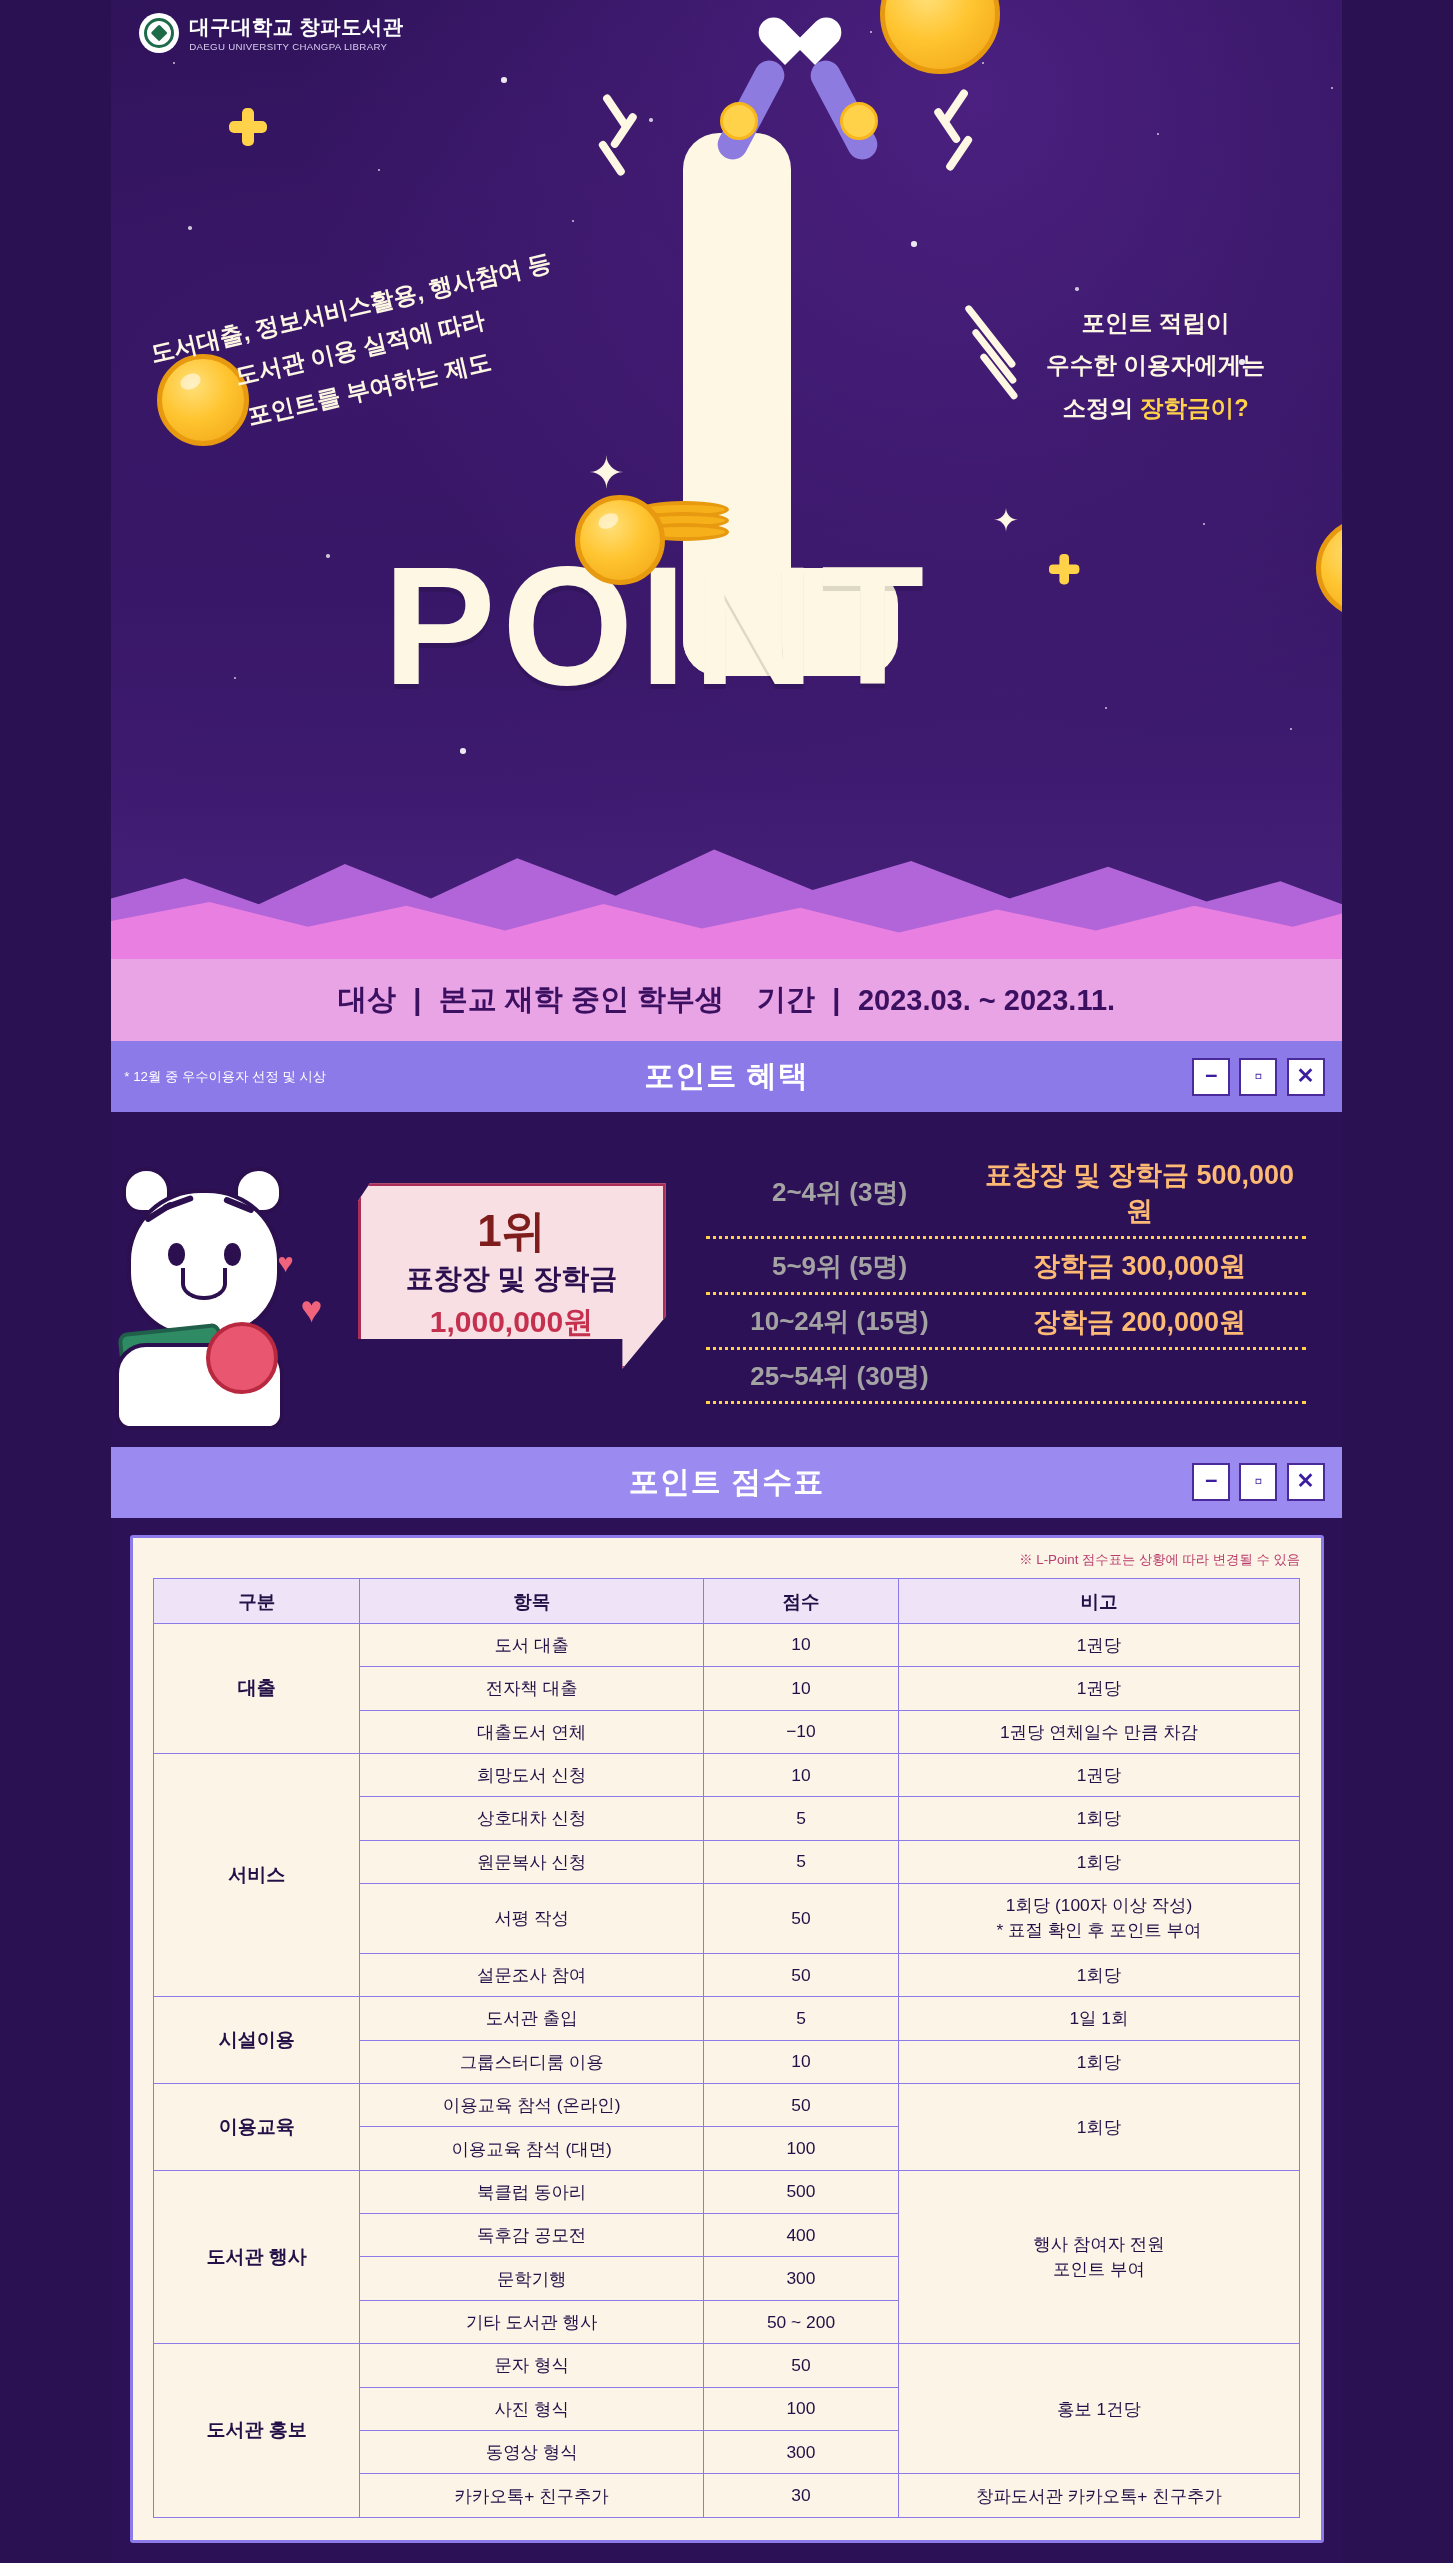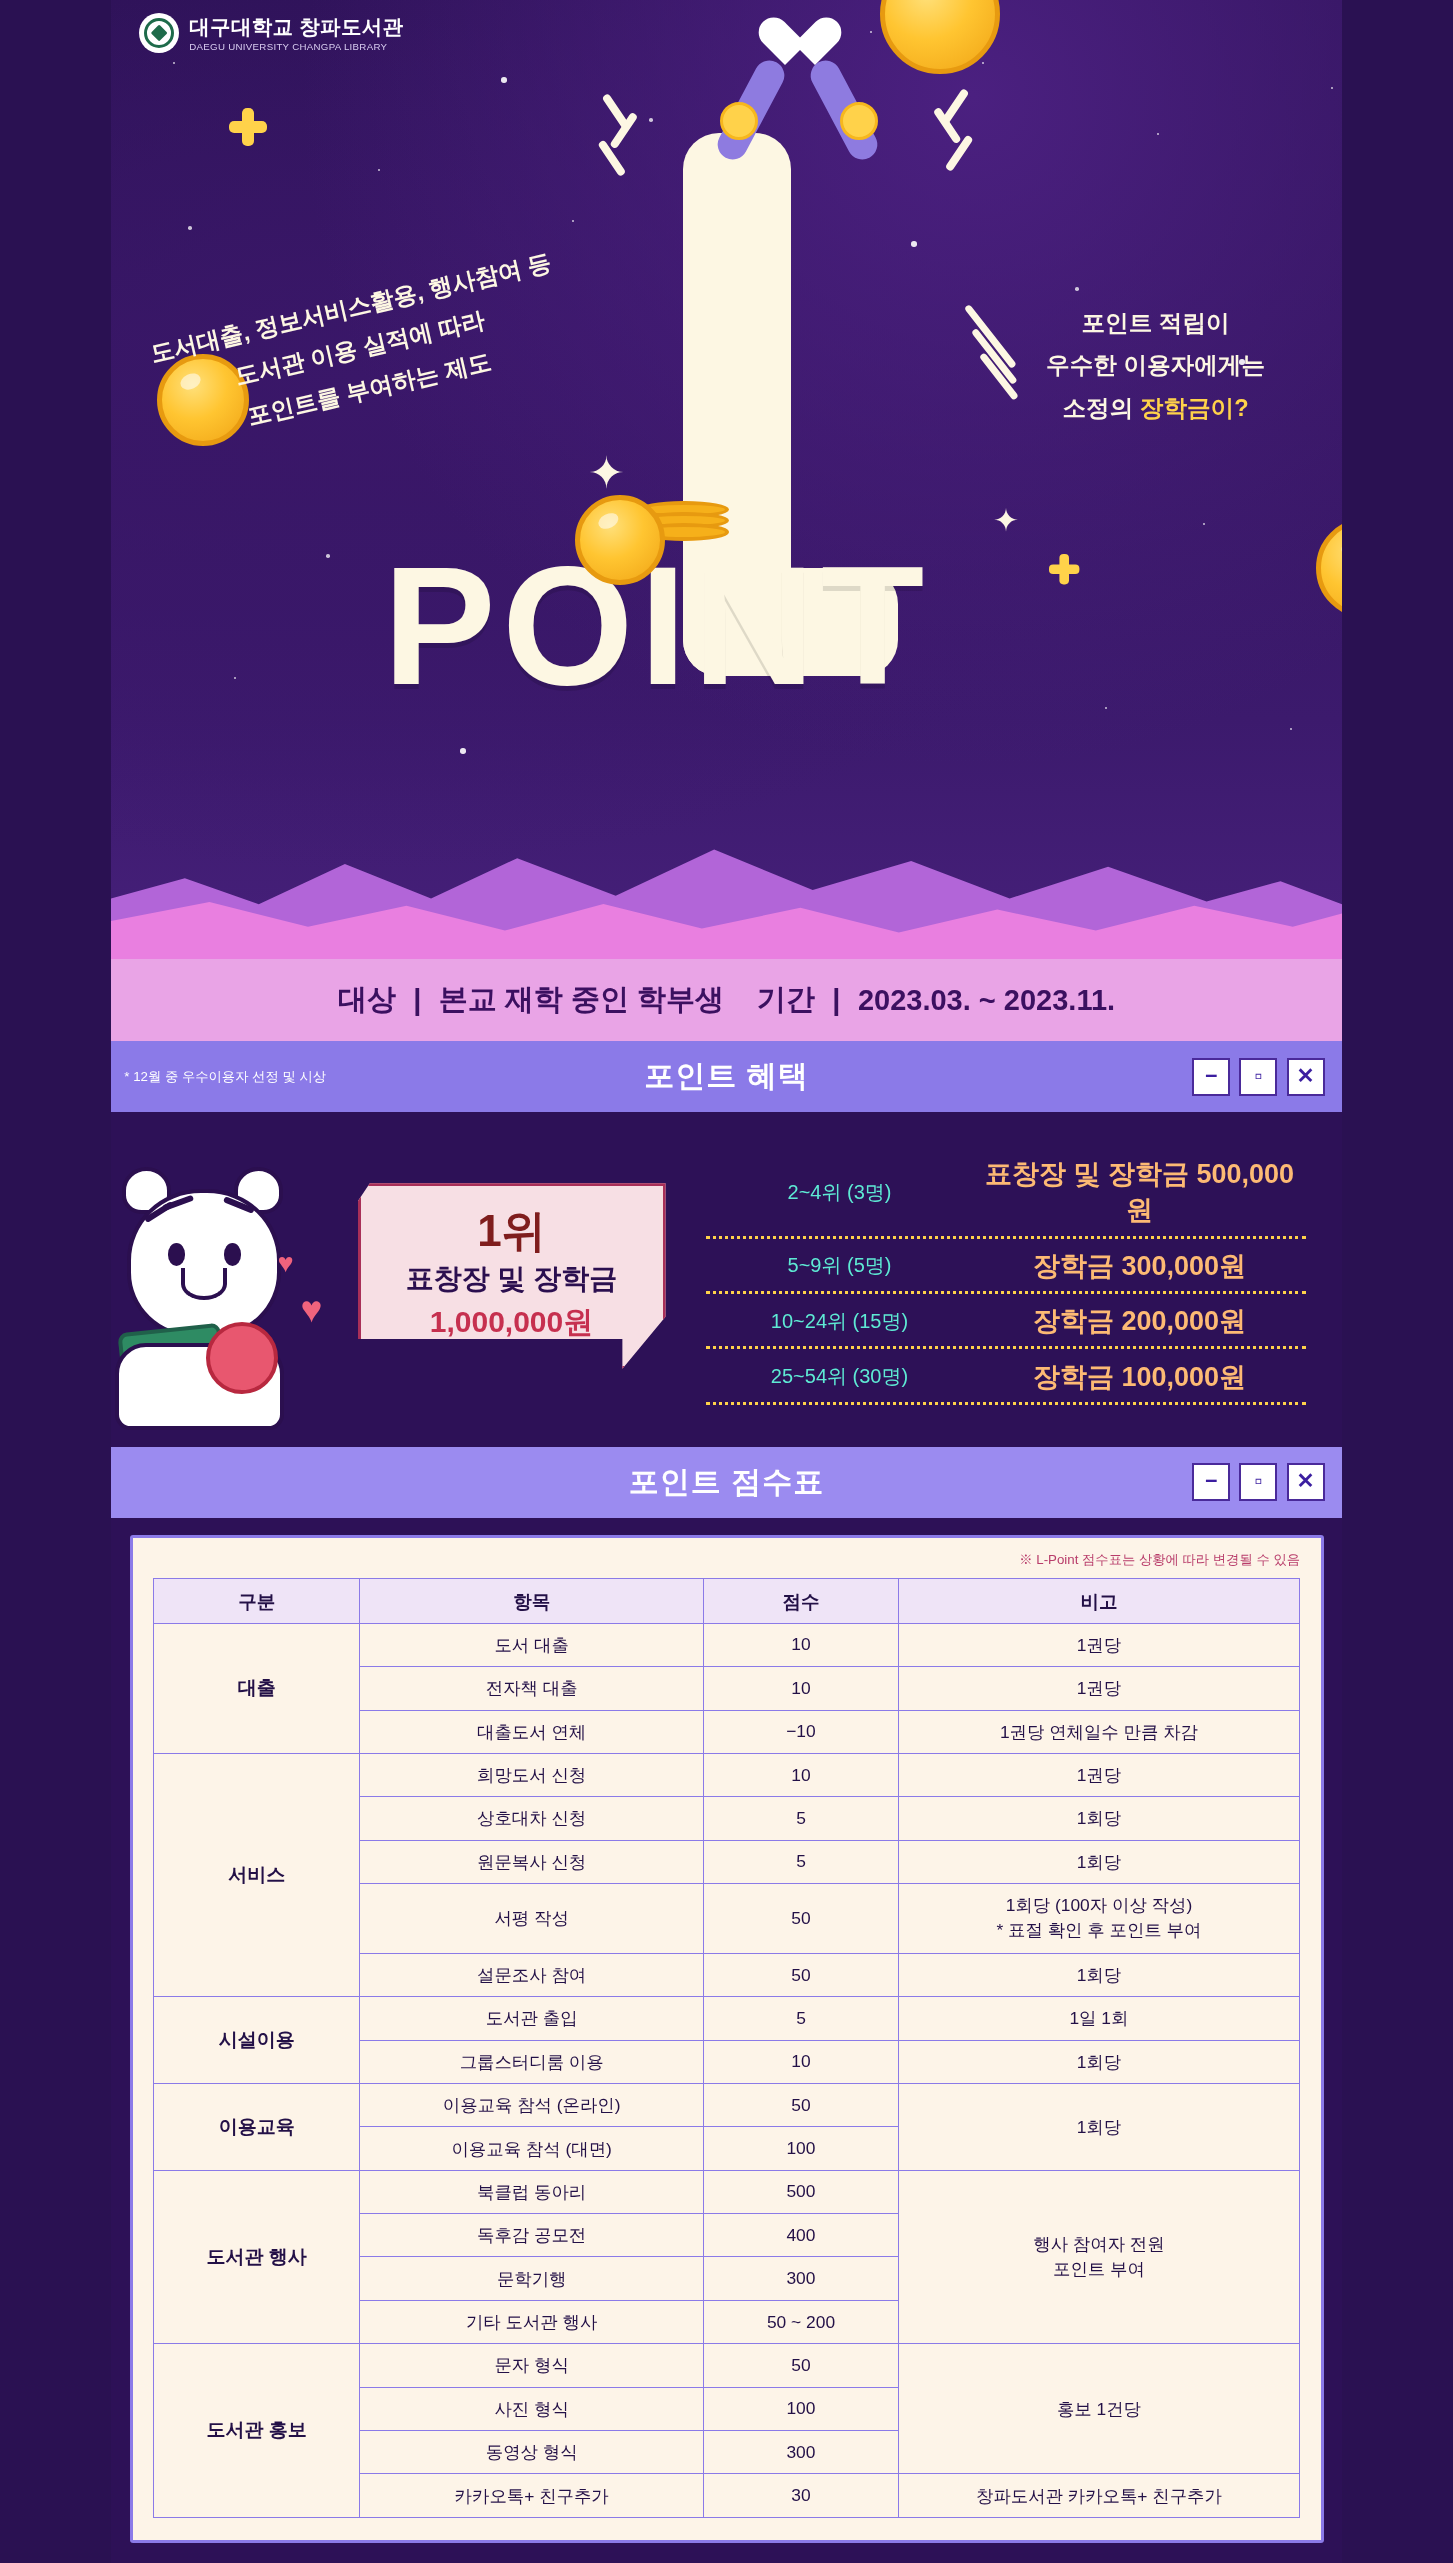--- a/index.html
+++ b/index.html
@@ -346,21 +346,21 @@
   
   .ranks { flex: 1 1 auto; padding-right: 36px; }
   .rank-row {
     display: flex; align-items: center;
     padding: 9.2px 0 7.2px 0;
     border-bottom: 3.6px dotted #ffd24a;
   }
   .rank-row:last-child { }
   .rank-row .rk {
     width: 267px; text-align: center;
-    color: #5eead4; font-size: 20px; font-weight: normal;
+    color: #a3a3a3; font-size: 26px; font-weight: bold;
   }
   .rank-row .pz {
     flex: 1; text-align: center;
     color: #fdba74; font-size: 27px; font-weight: bold;
   }
 
   
   .score-sect {
     background: #2d1157;
     padding: 17.4px 18.5px 20.5px 18.5px;
@@ -579,21 +579,20 @@
         <div class="rank-row">
           <div class="rk">5~9위 (5명)</div>
           <div class="pz">장학금 300,000원</div>
         </div>
         <div class="rank-row">
           <div class="rk">10~24위 (15명)</div>
           <div class="pz">장학금 200,000원</div>
         </div>
         <div class="rank-row">
           <div class="rk">25~54위 (30명)</div>
-          <div class="pz">장학금 100,000원</div>
         </div>
       </div>
     </div>
   </div>
 
   <div class="sect-head alt">
     <div class="sect-title">포인트 점수표</div>
     <div class="win-btns">
       <div class="wb">−</div>
       <div class="wb">▫</div>

